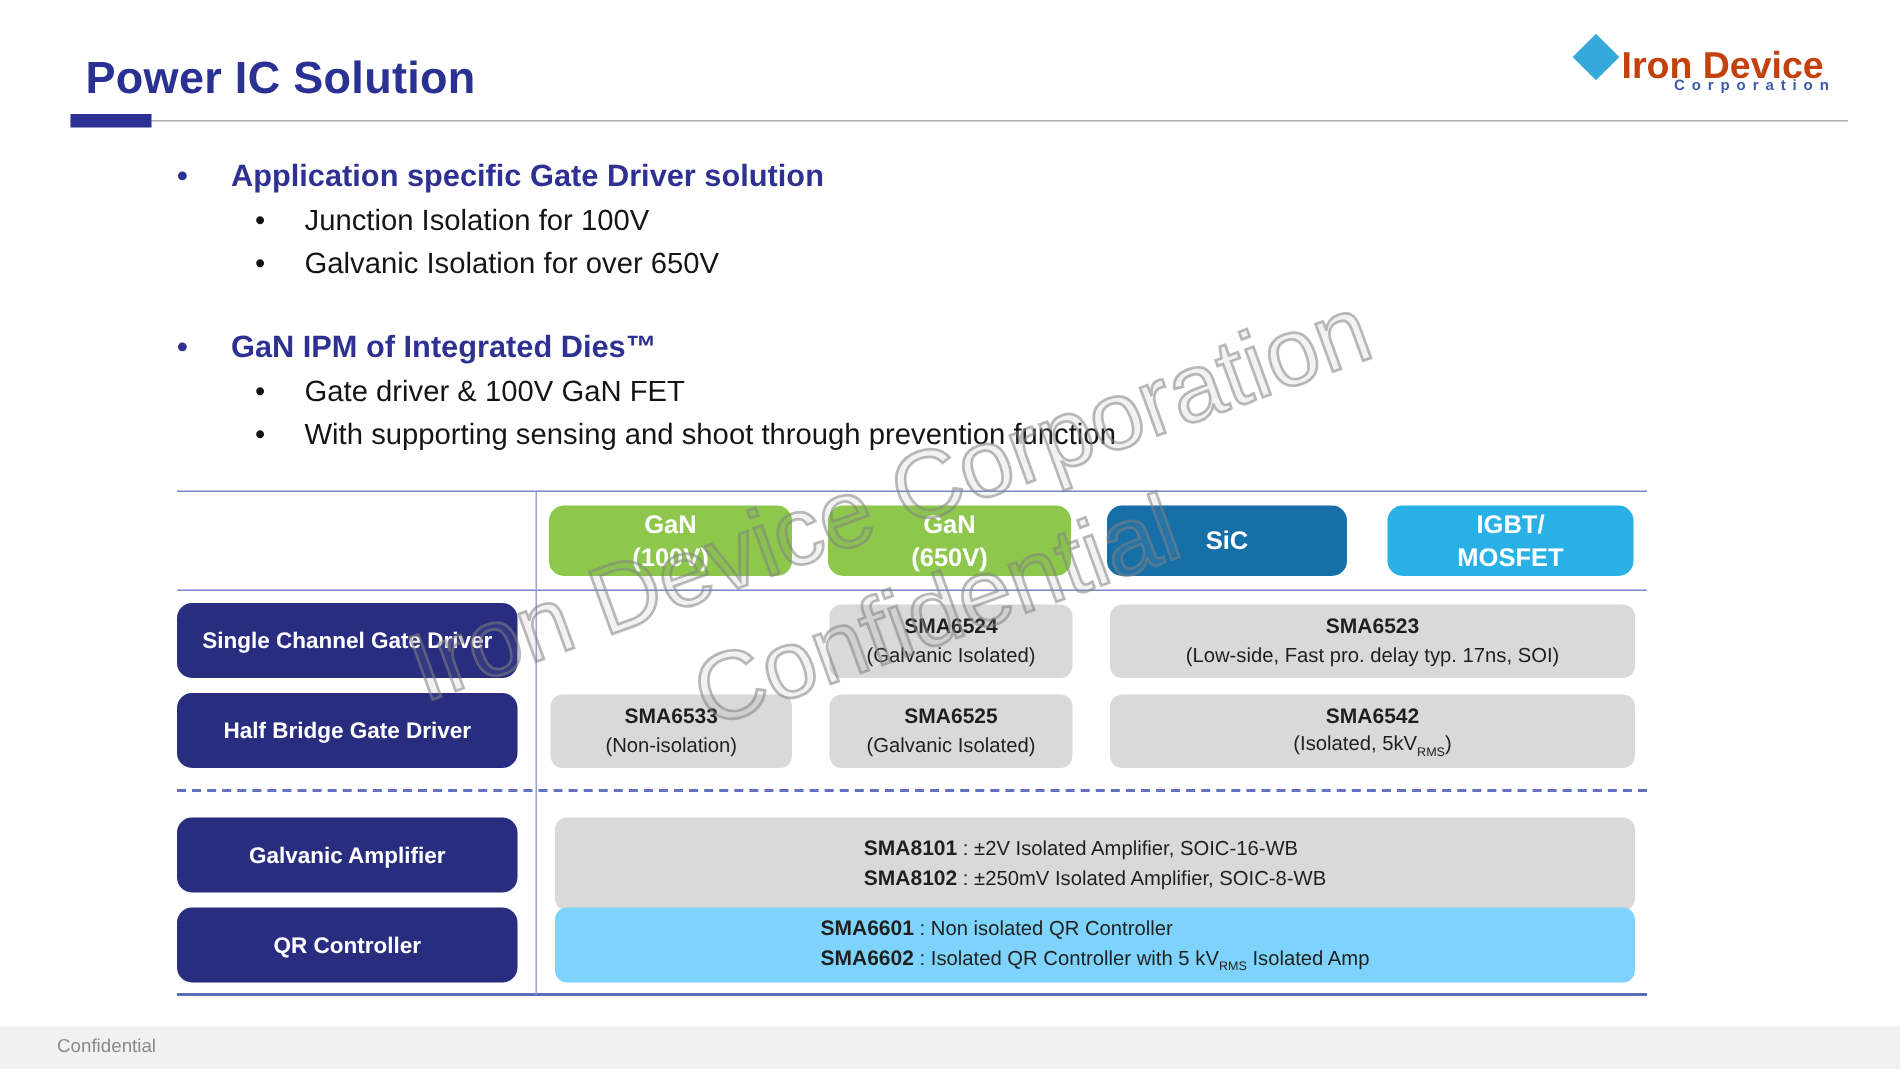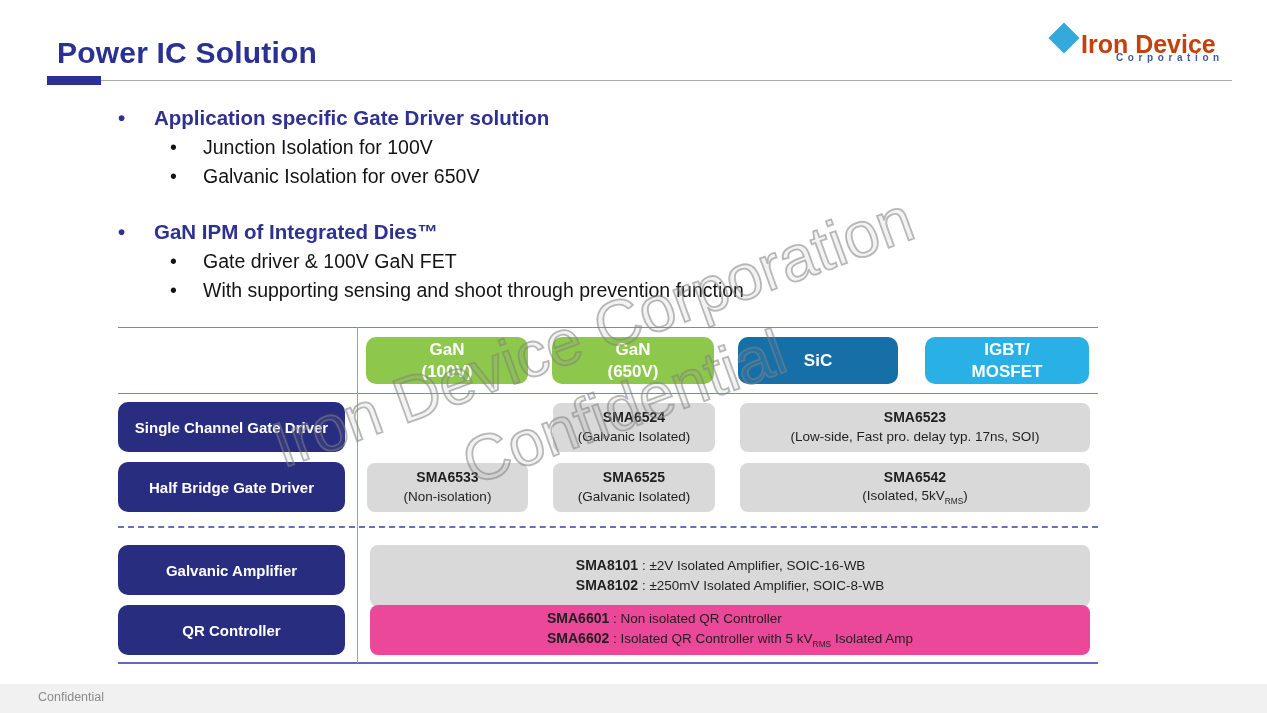--- a/index.html
+++ b/index.html
@@ -146,21 +146,21 @@
     <span><span>(Isolated, 5kV</span><sub>RMS</sub><span>)</span></span>
   </div>
 
   <div class="abs cell cell-wide" style="left: 370px; top: 545px; width: 720px; height: 62px; background: rgb(217, 217, 217);">
     <div class="inner">
       <div><span class="part">SMA8101</span><span> : </span><span>±2V Isolated Amplifier, SOIC-16-WB</span></div>
       <div><span class="part">SMA8102</span><span> : </span><span>±250mV Isolated Amplifier, SOIC-8-WB</span></div>
     </div>
   </div>
 
-  <div class="abs cell cell-wide" style="left: 370px; top: 605px; width: 720px; height: 50px; background: #ec4899;">
+  <div class="abs cell cell-wide" style="left: 370px; top: 605px; width: 720px; height: 50px; background: #7dd3fc;">
     <div class="inner">
       <div><span class="part">SMA6601</span><span> : </span><span>Non isolated QR Controller</span></div>
       <div><span class="part">SMA6602</span><span> :  </span><span>Isolated QR Controller with 5 kV</span><sub>RMS</sub><span> Isolated Amp</span></div>
     </div>
   </div>
 
   <div class="abs footer"></div>
   <div class="abs footer-label">Confidential</div>
   <div class="abs footer-page">40</div>
 

